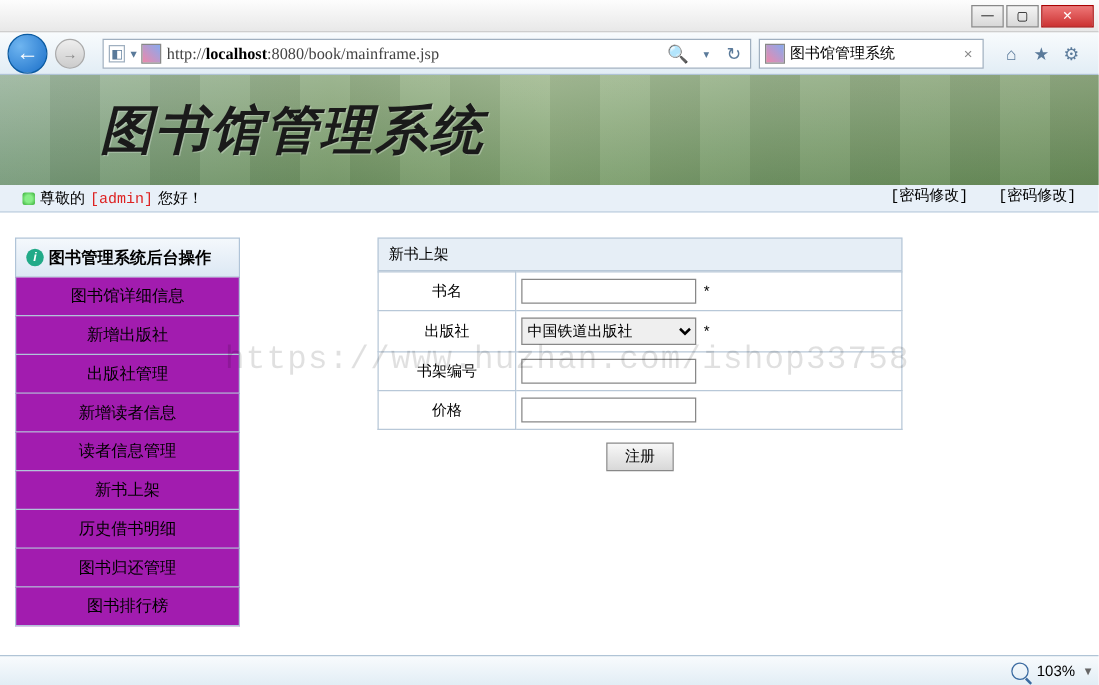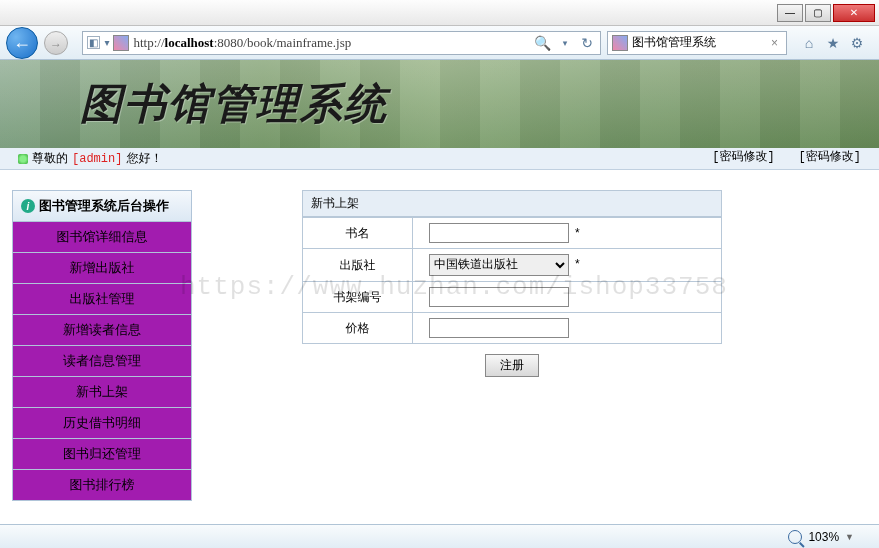--- a/index.html
+++ b/index.html
@@ -45,33 +45,33 @@
     
     .sidebar { width: 180px; }
     .side-header { border: 1px solid #b0c4d8; background: linear-gradient(#f4f8fc, #dce8f4); padding: 6px 8px; font-weight: bold; font-size: 13px; display: flex; align-items: center; gap: 4px; }
     .info-icon { width: 14px; height: 14px; border-radius: 50%; background: #2a8; color: #fff; display: flex; align-items: center; justify-content: center; font-size: 10px; font-weight: bold; font-style: italic; }
     .side-item { border: 1px solid #b0c4d8; border-top: none; background: #a21caf; padding: 6px; text-align: center; font-size: 13px; cursor: pointer; }
     
     
     .form-panel { flex: 1; max-width: 420px; }
     .form-title { border: 1px solid #b8c8d8; background: #e6eef6; padding: 4px 8px; font-size: 12px; }
     .form-table { width: 100%; border-collapse: collapse; }
-    .form-table td { border: 1px solid #b8c8d8; padding: 5px 16px; font-size: 12px; background: #fff; }
+    .form-table td { border: 1px solid #b8c8d8; padding: 5px 4px; font-size: 12px; background: #fff; }
     .form-table td.lbl { width: 110px; text-align: center; background: #fff; }
     .form-table input[type=text] { width: 140px; height: 20px; border: 1px solid #888; padding: 0 3px; font-size: 12px; }
-    .form-table select { width: 140px; height: 22px; border: 1px solid #888; font-size: 12px; font-family: Liberation Mono, monospace; }
+    .form-table select { width: 140px; height: 22px; border: 1px solid #888; font-size: 12px; }
     .req { margin-left: 6px; }
     .submit-row { text-align: center; padding: 10px 0; }
     .submit-btn { padding: 2px 14px; background: linear-gradient(#f8f8f8, #d8d8d8); border: 1px solid #888; font-size: 12px; cursor: pointer; }
     
     
     .watermark { position: absolute; top: 272px; left: 180px; font-size: 26px; color: rgba(0,0,0,0.12); font-family: "Courier New", monospace; pointer-events: none; letter-spacing: 1px; }
     
     
-    .status-bar { position: absolute; bottom: 0; left: 0; right: 0; height: 24px; background: linear-gradient(#f8fbfd, #e2edf5); border-top: 1px solid #b0c4d6; display: flex; align-items: center; justify-content: flex-end; padding: 0 25px; gap: 6px; font-size: 12px; }
+    .status-bar { position: absolute; bottom: 0; left: 0; right: 0; height: 24px; background: linear-gradient(#f8fbfd, #e2edf5); border-top: 1px solid #b0c4d6; display: flex; align-items: center; justify-content: flex-end; padding: 0 4px; gap: 6px; font-size: 12px; }
     .zoom-icon { width: 14px; height: 14px; border: 1.5px solid #3a6aa0; border-radius: 50%; position: relative; }
     .zoom-icon::after { content:""; position:absolute; width:6px; height:1.5px; background:#3a6aa0; bottom:-3px; right:-4px; transform: rotate(45deg); }
     .chev { color: #666; font-size: 9px; }
   </style>
 </head>
 <body>
 
 <div class="window-titlebar">
   <div class="win-btns">
     <div class="win-btn">—</div>

